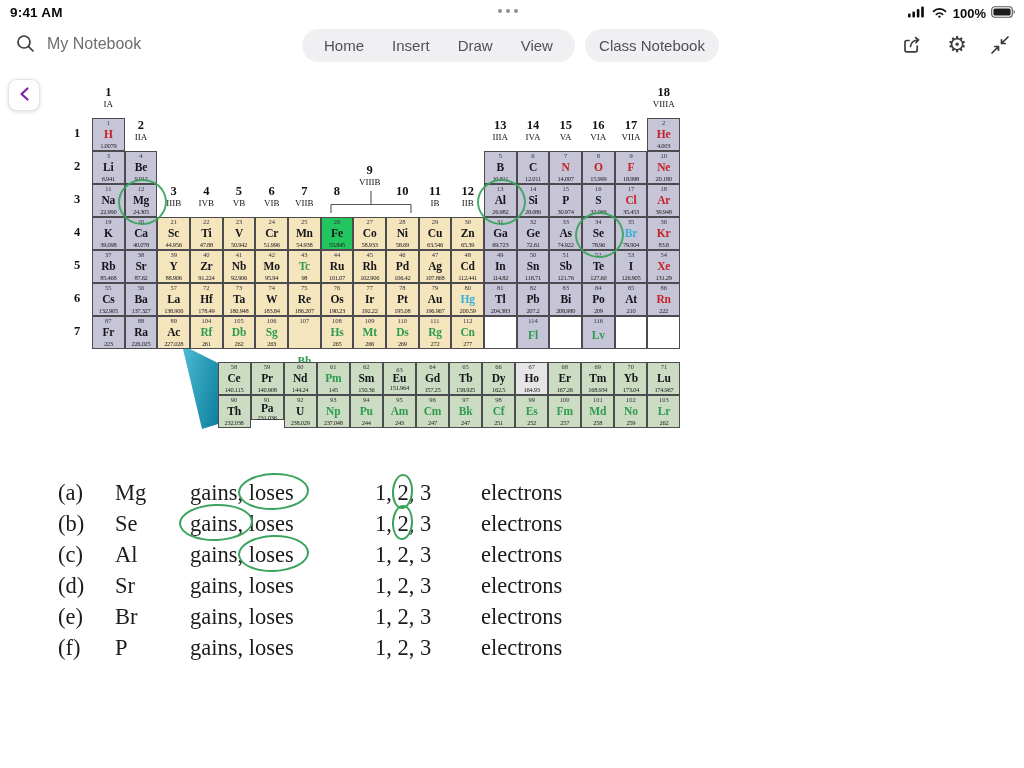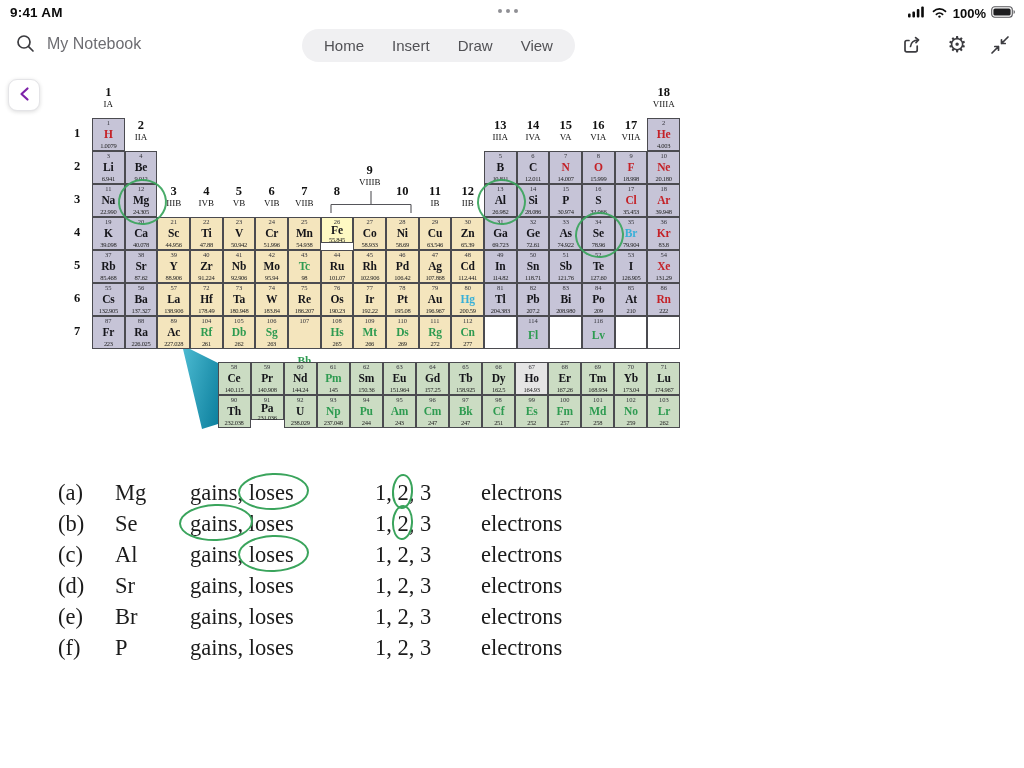--- a/index.html
+++ b/index.html
@@ -112,20 +112,21 @@
         </svg>
       </button>
       <span class="notebook-label">My Notebook</span>
     </div>
     <div class="pill pill-tabs">
         <button class="tab">Home</button>
         <button class="tab">Insert</button>
         <button class="tab">Draw</button>
         <button class="tab">View</button>
       </div>
+    <div class="pill pill-cn">Class Notebook</div>
     <div class="tb-icons">
       <button class="icon-btn">
         <svg class="lineicon" width="24" height="24" viewBox="0 0 24 24">
           <path d="M9 7.5 H6.8 A1.8 1.8 0 0 0 5 9.3 V17 A1.8 1.8 0 0 0 6.8 18.8 H15.4 A1.8 1.8 0 0 0 17.2 17 V13.2"></path>
           <path d="M10.5 13.5 C11 9.7 13.8 7.2 18.3 7"></path>
           <path d="M15.6 4.6 L18.5 7 L16 9.7"></path>
         </svg>
       </button>
       <button class="icon-btn">
         <span class="gear-glyph">⚙</span>
@@ -280,21 +281,21 @@
       <div class="cell" style="left: 255.335px; top: 217px; width: 32.667px; height: 33px; background: rgb(244, 229, 189);">
         <div class="cn">24</div>
         <div class="cs" style="color: rgb(21, 21, 26);">Cr</div>
         <div class="cm">51.996</div>
       </div>
       <div class="cell" style="left: 288.002px; top: 217px; width: 32.667px; height: 33px; background: rgb(244, 229, 189);">
         <div class="cn">25</div>
         <div class="cs" style="color: rgb(21, 21, 26);">Mn</div>
         <div class="cm">54.938</div>
       </div>
-      <div class="cell" style="left: 320.669px; top: 217px; width: 32.667px; height: 26px; background: #fef9c3;">
+      <div class="cell" style="left: 320.669px; top: 217px; width: 32.667px; height: 33px; background: #22c55e;">
         <div class="cn">26</div>
         <div class="cs" style="color: rgb(21, 21, 26);">Fe</div>
         <div class="cm">55.845</div>
       </div>
       <div class="cell" style="left: 353.336px; top: 217px; width: 32.667px; height: 33px; background: rgb(244, 229, 189);">
         <div class="cn">27</div>
         <div class="cs" style="color: rgb(21, 21, 26);">Co</div>
         <div class="cm">58.933</div>
       </div>
       <div class="cell" style="left: 386.003px; top: 217px; width: 32.667px; height: 33px; background: rgb(244, 229, 189);">
@@ -614,21 +615,21 @@
       <div class="cell" style="left: 316.71px; top: 362px; width: 33.07px; height: 33px; background: rgb(203, 220, 195);">
         <div class="cn">61</div>
         <div class="cs" style="color: rgb(46, 155, 81);">Pm</div>
         <div class="cm">145</div>
       </div>
       <div class="cell" style="left: 349.78px; top: 362px; width: 33.07px; height: 33px; background: rgb(203, 220, 195);">
         <div class="cn">62</div>
         <div class="cs" style="color: rgb(21, 21, 26);">Sm</div>
         <div class="cm">150.36</div>
       </div>
-      <div class="cell" style="left: 382.85px; top: 362px; width: 33.07px; height: 33px; background: rgb(203, 220, 195);">
+      <div class="cell" style="left: 382.85px; top: 362px; width: 33.07px; height: 33px; background: rgb(203, 220, 195); justify-content: center;">
         <div class="cn">63</div>
         <div class="cs" style="color: rgb(21, 21, 26);">Eu</div>
         <div class="cm">151.964</div>
       </div>
       <div class="cell" style="left: 415.92px; top: 362px; width: 33.07px; height: 33px; background: rgb(203, 220, 195);">
         <div class="cn">64</div>
         <div class="cs" style="color: rgb(21, 21, 26);">Gd</div>
         <div class="cm">157.25</div>
       </div>
       <div class="cell" style="left: 448.99px; top: 362px; width: 33.07px; height: 33px; background: rgb(203, 220, 195);">

